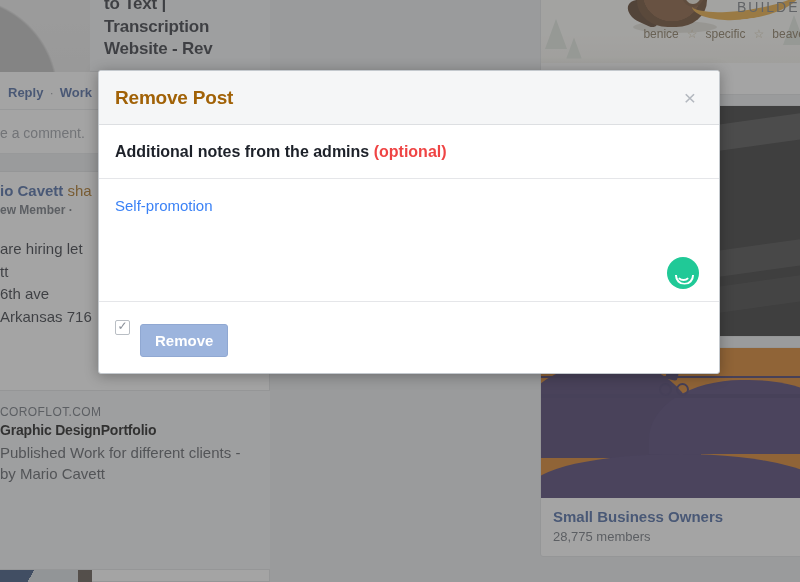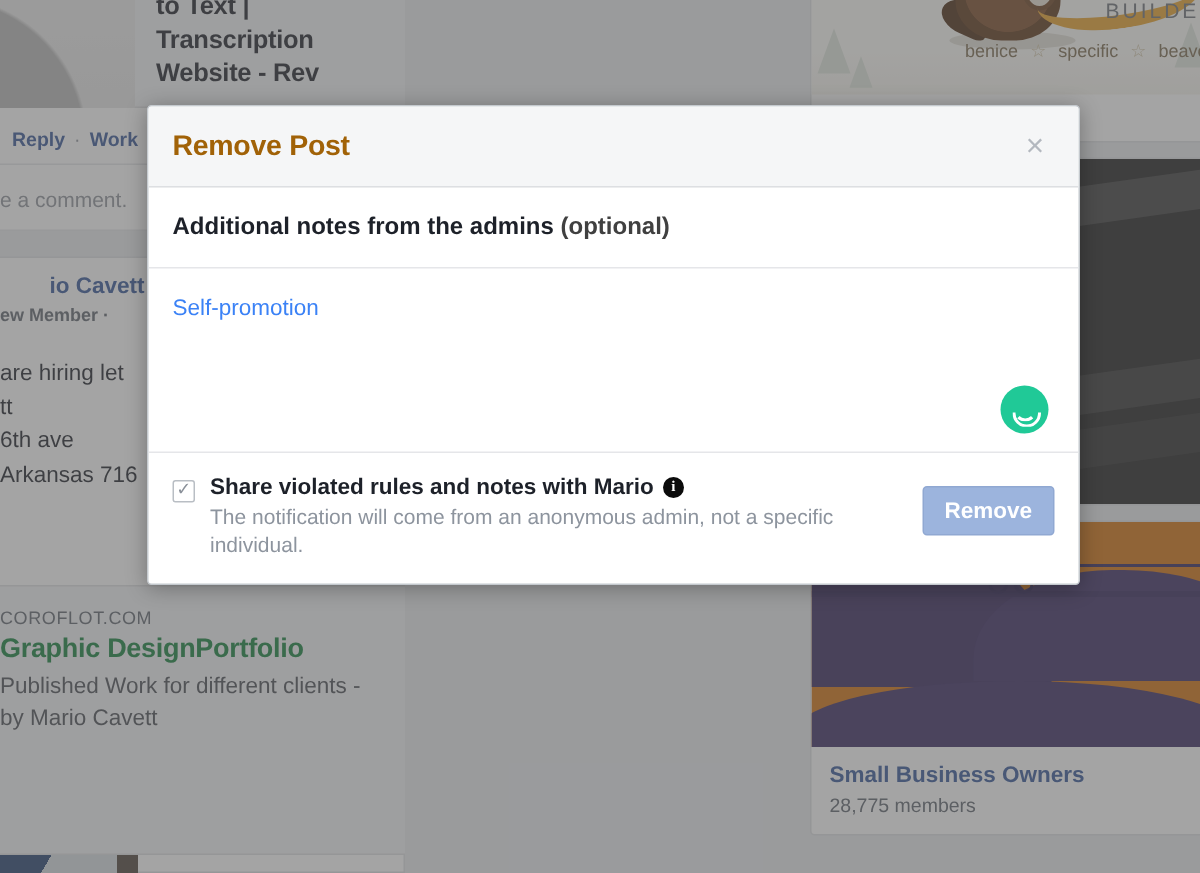--- a/index.html
+++ b/index.html
@@ -59,21 +59,21 @@
   .feed-gap {
     position: absolute; left: -250px; top: 154px; width: 520px; height: 18px;
     background: #e9ebee; border-bottom: 1px solid #dddfe2;
   }
 
   
   .post-head {
     position: absolute; left: -250px; top: 180px; width: 520px;
     padding-left: 250px; font-size: 15px; line-height: 1.45;
   }
-  .post-author { color: #365899; font-weight: 700; padding-left: 33px; }
+  .post-author { color: #365899; font-weight: 700; }
   .post-shared { color: #a16207; margin-top: 16px; }
   .post-meta { font-size: 12px; color: #616770; font-weight: 600; }
   .post-body {
     position: absolute; left: -250px; top: 238px; width: 520px;
     padding-left: 250px; font-size: 15px; line-height: 1.5; color: #1d2129;
   }
 
   
   .photo {
     position: absolute; left: -10px; top: 390px; width: 102px; height: 192px;
@@ -94,21 +94,21 @@
     border-radius: 40px 40px 0 0;
   }
 
   
   .lp-bottom {
     position: absolute; left: -250px; top: 390px; width: 520px; height: 180px;
     background: #f2f3f5; border-top: 1px solid #dddfe2; border-bottom: 1px solid #dddfe2;
     padding: 14px 16px 0 250px;
   }
   .lp-domain { font-size: 12px; color: #606770; letter-spacing: .4px; }
-  .lp-h { font-size: 18px; font-weight: 700; color: #15803d; margin-top: 3px; letter-spacing: -.2px; }
+  .lp-h { font-size: 14px; font-weight: 700; color: #000000; margin-top: 3px; letter-spacing: -.2px; }
   .lp-sub { font-size: 15px; color: #4b4f56; margin-top: 4px; line-height: 1.4; }
 
   
   .rail-card {
     background: #fff; border: 1px solid #dddfe2; border-radius: 3px;
     margin-bottom: 10px; overflow: hidden;
   }
   .beaver-cover {
     height: 92px; position: relative;
     background: linear-gradient(180deg,#fdfcf8 0 70%, #f6f4ee 100%);
@@ -224,21 +224,21 @@
   .modal-title { font-size: 19px; font-weight: 700; color: #a16207; letter-spacing: -.2px; flex: 1; }
   .close-btn {
     width: 26px; height: 26px; display: flex; align-items: center; justify-content: center;
     color: #b3b8bf; font-size: 21px; line-height: 1; cursor: pointer; font-weight: 400;
   }
 
   .notes-label {
     padding: 18px 16px 17px; font-size: 16px; font-weight: 700; color: #1d2129;
     border-bottom: 1px solid #e5e6e9;
   }
-  .notes-label .optional { color: #404040; font-weight: 700; }
+  .notes-label .optional { color: #ef4444; font-weight: 700; }
 
   .notes-area { position: relative; height: 122px; padding: 16px; }
   .notes-text {
     font-size: 15px; color: #3b82f6; line-height: 1.4;
     border: 0; outline: 0; width: 100%; resize: none; height: 90px;
     font-family: "Liberation Sans", sans-serif; background: transparent;
   }
   .smiley {
     position: absolute; right: 20px; bottom: 12px;
     width: 32px; height: 32px; border-radius: 50%; background: #20c997;
@@ -409,24 +409,17 @@
 
     <div class="notes-area">
       <textarea class="notes-text" placeholder="Additional notes from the admins" style="">Self-promotion</textarea>
       <div class="smiley">
         <div class="mouth"></div>
       </div>
     </div>
 
     <div class="modal-foot">
       <div class="cb"></div>
-      <div class="cb-texts">
-        <div class="cb-main">
-          <span>Share violated rules and notes with Mario</span>
-          <span class="info-icon">i</span>
-        </div>
-        <div class="cb-desc">The notification will come from an anonymous admin, not a specific individual.</div>
-      </div>
       <button class="remove-btn">Remove</button>
     </div>
 
   </div>
 </div>
 
 </body></html>

